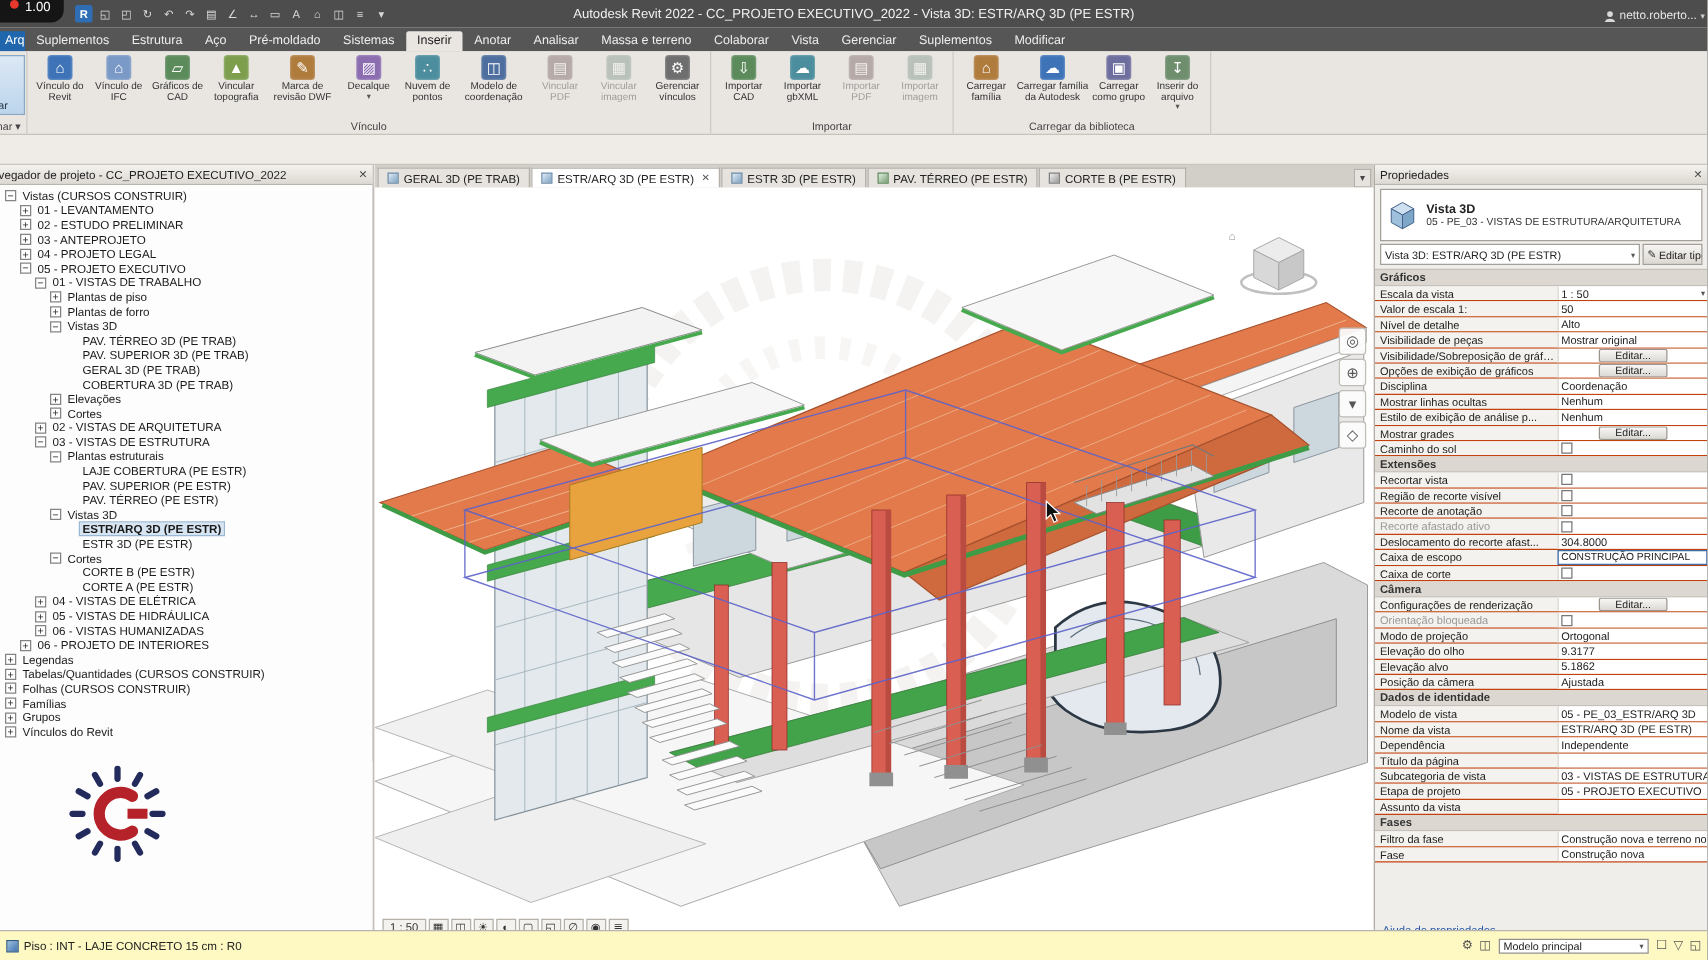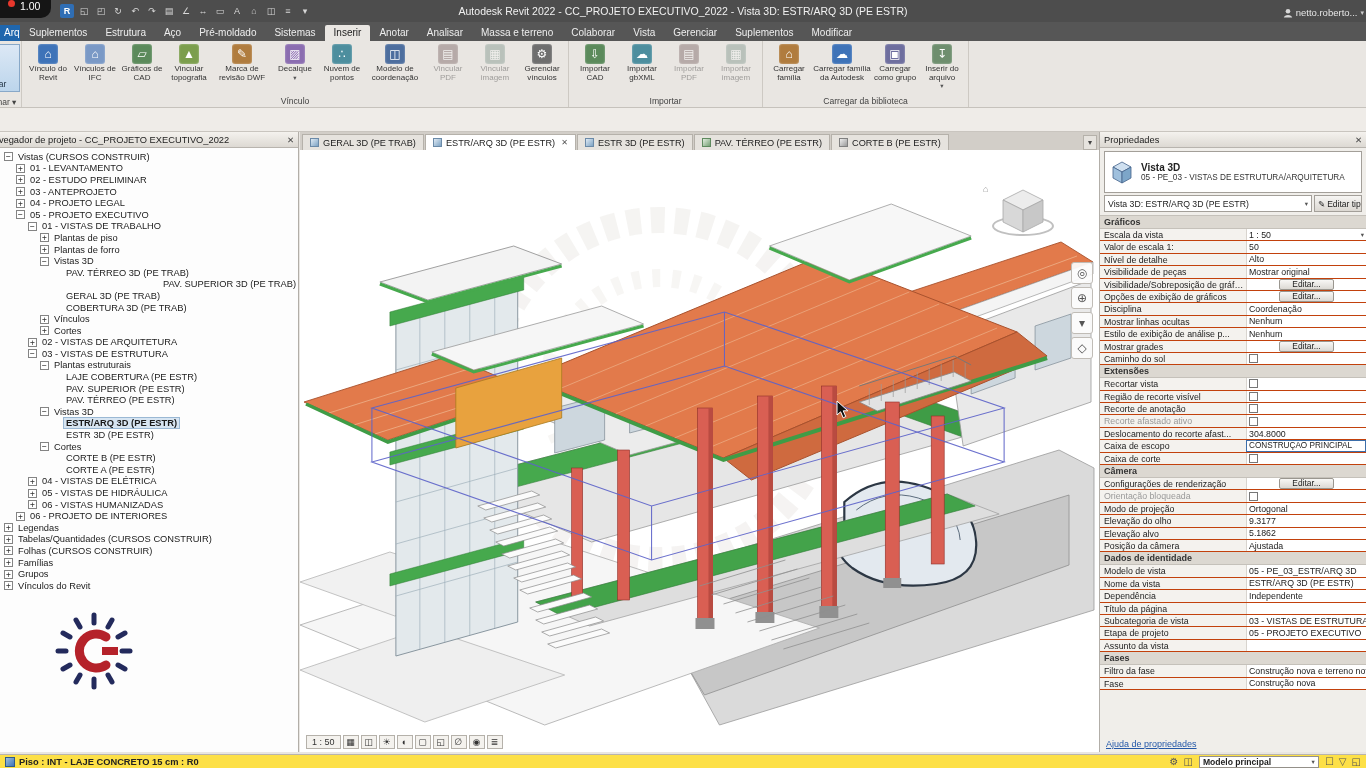--- a/index.html
+++ b/index.html
@@ -104,21 +104,21 @@
 .prow.dis{color:#999;}
 .plabel{width:146px;padding:1px 2px 0 4px;overflow:hidden;white-space:nowrap;text-overflow:ellipsis;flex:none;}
 .pval{flex:1;background:#fff;border-left:1px solid #d8d4ce;padding:0 2px;display:flex;align-items:center;overflow:hidden;white-space:nowrap;}
 .pval.hl{outline:1.5px solid #3c6eaa;outline-offset:-1.5px;font-size:8.2px;}
 .ddarr{font-size:6.5px;color:#555;margin-left:auto;}
 .pbtn{margin:1px auto;padding:0 12px;font-size:8.4px;background:linear-gradient(#f8f7f5,#dcd9d4);border:1px solid #9a968f;border-radius:2px;line-height:9px;}
 .cbx{width:9px;height:9px;border:1px solid #777;background:#fff;flex:none;}
 .phelp{position:absolute;bottom:3px;left:6px;color:var(--link-blue,#2458a8);text-decoration:underline;font-size:9px;}
 
 
-.statusbar{position:absolute;left:0;bottom:0;width:100%;height:14px;background:#fde047;border-top:1px solid #b8b4ae;display:flex;align-items:center;font-size:9.3px;padding:0 5px;gap:4px;font-weight:bold;}
+.statusbar{position:absolute;left:0;bottom:0;width:100%;height:24px;background:#fef9c3;border-top:1px solid #b8b4ae;display:flex;align-items:center;font-size:9.3px;padding:0 5px;gap:4px;}
 .sb-elem-ic{width:10px;height:10px;background:linear-gradient(135deg,#9fc0da,#3e73b8);border:1px solid #2f5a8a;flex:none;}
 .sb-right{margin-left:auto;display:flex;align-items:center;gap:6px;}
 .sbi{font-size:10px;color:#555;cursor:default;}
 .sb-select{width:120px;height:12px;background:#fff;border:1px solid #949089;font-size:8.6px;display:flex;align-items:center;padding:0 3px;overflow:hidden;white-space:nowrap;}
 </style>
 </head>
 <body>
 
 <div id="app">
 
@@ -193,21 +193,21 @@
     </div>
     <div class="rpanels">
         <div class="rpanel">
           <div class="rpanel-buttons">
             <div class="rbtn">
               <span class="ric" style="background: rgb(62, 115, 184);">⌂</span>
               <span class="rlbl">Vínculo do Revit</span>
             </div>
             <div class="rbtn">
               <span class="ric" style="background: rgb(122, 153, 198);">⌂</span>
-              <span class="rlbl">Vínculos de IFC</span>
+              <span class="rlbl">Vínculo de IFC</span>
             </div>
             <div class="rbtn">
               <span class="ric" style="background: rgb(91, 138, 91);">▱</span>
               <span class="rlbl">Gráficos de CAD</span>
             </div>
             <div class="rbtn">
               <span class="ric" style="background: rgb(124, 158, 77);">▲</span>
               <span class="rlbl">Vincular topografia</span>
             </div>
             <div class="rbtn wide">
@@ -334,32 +334,32 @@
             <span class="exp">+</span>
             <span class="lbl">Plantas de forro</span>
           </div>
           <div class="titem" style="padding-left: 40px;">
             <span class="exp">−</span>
             <span class="lbl">Vistas 3D</span>
           </div>
           <div class="titem" style="padding-left: 64px;">
             <span class="lbl">PAV. TÉRREO 3D (PE TRAB)</span>
           </div>
-          <div class="titem" style="padding-left: 30px; justify-content: flex-end;">
+          <div class="titem" style="padding-left: 64px;">
             <span class="lbl">PAV. SUPERIOR 3D (PE TRAB)</span>
           </div>
           <div class="titem" style="padding-left: 64px;">
             <span class="lbl">GERAL 3D (PE TRAB)</span>
           </div>
           <div class="titem" style="padding-left: 64px;">
             <span class="lbl">COBERTURA 3D (PE TRAB)</span>
           </div>
           <div class="titem" style="padding-left: 40px;">
             <span class="exp">+</span>
-            <span class="lbl">Vínculos</span>
+            <span class="lbl">Elevações</span>
           </div>
           <div class="titem" style="padding-left: 40px;">
             <span class="exp">+</span>
             <span class="lbl">Cortes</span>
           </div>
           <div class="titem" style="padding-left: 28px;">
             <span class="exp">+</span>
             <span class="lbl">02 - VISTAS DE ARQUITETURA</span>
           </div>
           <div class="titem" style="padding-left: 28px;">

